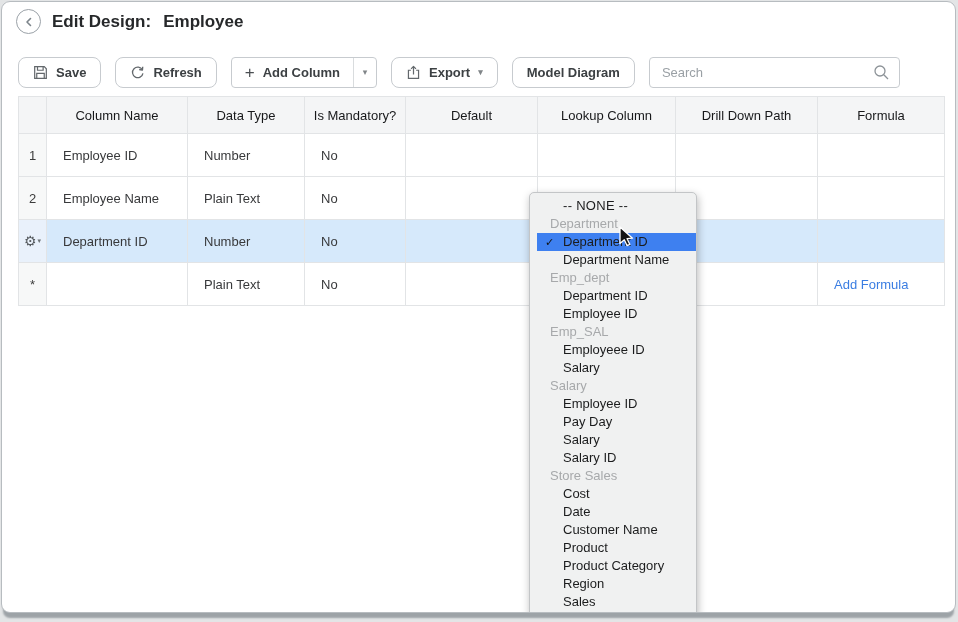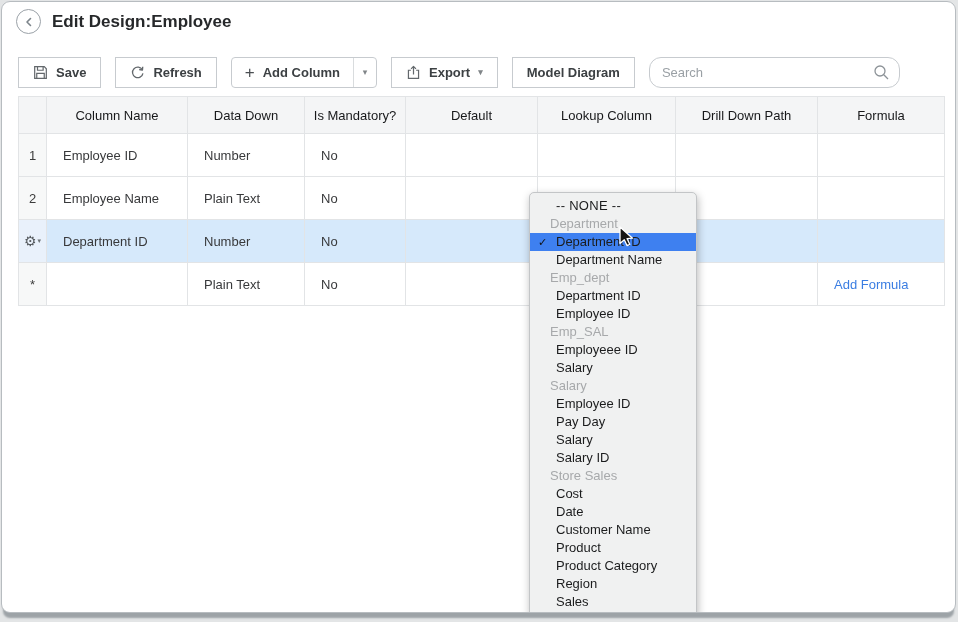--- a/index.html
+++ b/index.html
@@ -21,37 +21,37 @@
   }
 
   
   .titlebar { position:absolute; left:14px; top:7px; display:flex; align-items:center; gap:11px; }
   .back-btn {
     width:25px; height:25px; border-radius:50%;
     border:1.5px solid #9aa1a7; color:#7d858b;
     display:flex; align-items:center; justify-content:center;
     background:#fff; cursor:pointer;
   }
-  .page-title { font-size:17px; font-weight:700; color:#26282a; display:flex; gap:0; }
+  .page-title { font-size:17px; font-weight:700; color:#26282a; display:flex; gap:12px; }
 
   
   .toolbar { position:absolute; left:16px; top:55px; display:flex; align-items:center; gap:14px; }
   .btn {
-    height:31px; border:1px solid #c7cbcf; border-radius:0; background:#fff;
+    height:31px; border:1px solid #c7cbcf; border-radius:8px; background:#fff;
     display:flex; align-items:center; gap:8px; padding:0 14px;
     font-size:13px; font-weight:700; color:#3c4043; cursor:pointer; white-space:nowrap;
   }
   .btn-split { display:flex; align-items:stretch; height:31px; border:1px solid #c7cbcf; border-radius:4px; background:#fff; }
   .btn-split .main { display:flex; align-items:center; gap:8px; padding:0 13px; font-size:13px; font-weight:700; color:#3c4043; cursor:pointer; }
   .btn-split .caret-seg { width:23px; display:flex; align-items:center; justify-content:center; border-left:1px solid #d9dcde; cursor:pointer; }
   .caret { font-size:9px; color:#808588; line-height:1; }
   .plus-glyph { font-size:17px; font-weight:400; color:#4a4e52; line-height:1; margin-top:-1px; }
   .search-wrap { position:relative; width:251px; }
   .search-input {
-    width:100%; height:31px; border:1px solid #c7cbcf; border-radius:12px;
+    width:100%; height:31px; border:1px solid #c7cbcf; border-radius:4px;
     padding:0 34px 0 12px; font-size:13px; color:#333;
     font-family:"Liberation Sans", sans-serif; outline:none;
   }
   .search-input::placeholder { color:#9aa0a5; }
   .search-icon { position:absolute; right:10px; top:7px; }
 
   
   .design-table {
     position:absolute; left:16px; top:94px;
     border-collapse:collapse; table-layout:fixed;
@@ -75,21 +75,21 @@
     position:absolute; left:527px; top:190px; width:168px; height:426px;
     background:#f0f1f1; border:1px solid #c3c5c7; border-radius:5px;
     box-shadow:1px 3px 9px rgba(0,0,0,0.28);
     padding-top:4px; z-index:5; overflow:hidden;
   }
   .dd-item, .dd-group {
     height:18px; line-height:18px; font-size:13px; white-space:nowrap;
     display:flex; align-items:center;
   }
   .dd-group { color:#a7a9ab; padding-left:20px; }
-  .dd-item { color:#1b1c1d; cursor:pointer; }
+  .dd-item { color:#1b1c1d; cursor:pointer;margin-left:7px; }
   .dd-item .dd-check { width:26px; padding-left:8px; font-size:11px; color:#111; visibility:hidden; flex:none; }
   .dd-item.selected { background:var(--dd-selected); }
   .dd-item.selected .dd-check { visibility:visible; }
   .dd-item.none-item .dd-label { letter-spacing:0.3px; }
 
   
   .cursor { position:absolute; left:619px; top:226px; z-index:9; pointer-events:none; }
 
   svg.ic { display:block; }
 </style>
@@ -168,21 +168,21 @@
         <col style="width: 101px;">
         <col style="width: 132px;">
         <col style="width: 138px;">
         <col style="width: 142px;">
         <col style="width: 127px;">
       </colgroup>
     <thead>
       <tr>
           <th></th>
           <th>Column Name</th>
-          <th>Data Down</th>
+          <th>Data Type</th>
           <th>Is Mandatory?</th>
           <th>Default</th>
           <th>Lookup Column</th>
           <th>Drill Down Path</th>
           <th>Formula</th>
         </tr>
     </thead>
     <tbody>
   <tr>
     <td class="c-num">1</td>

